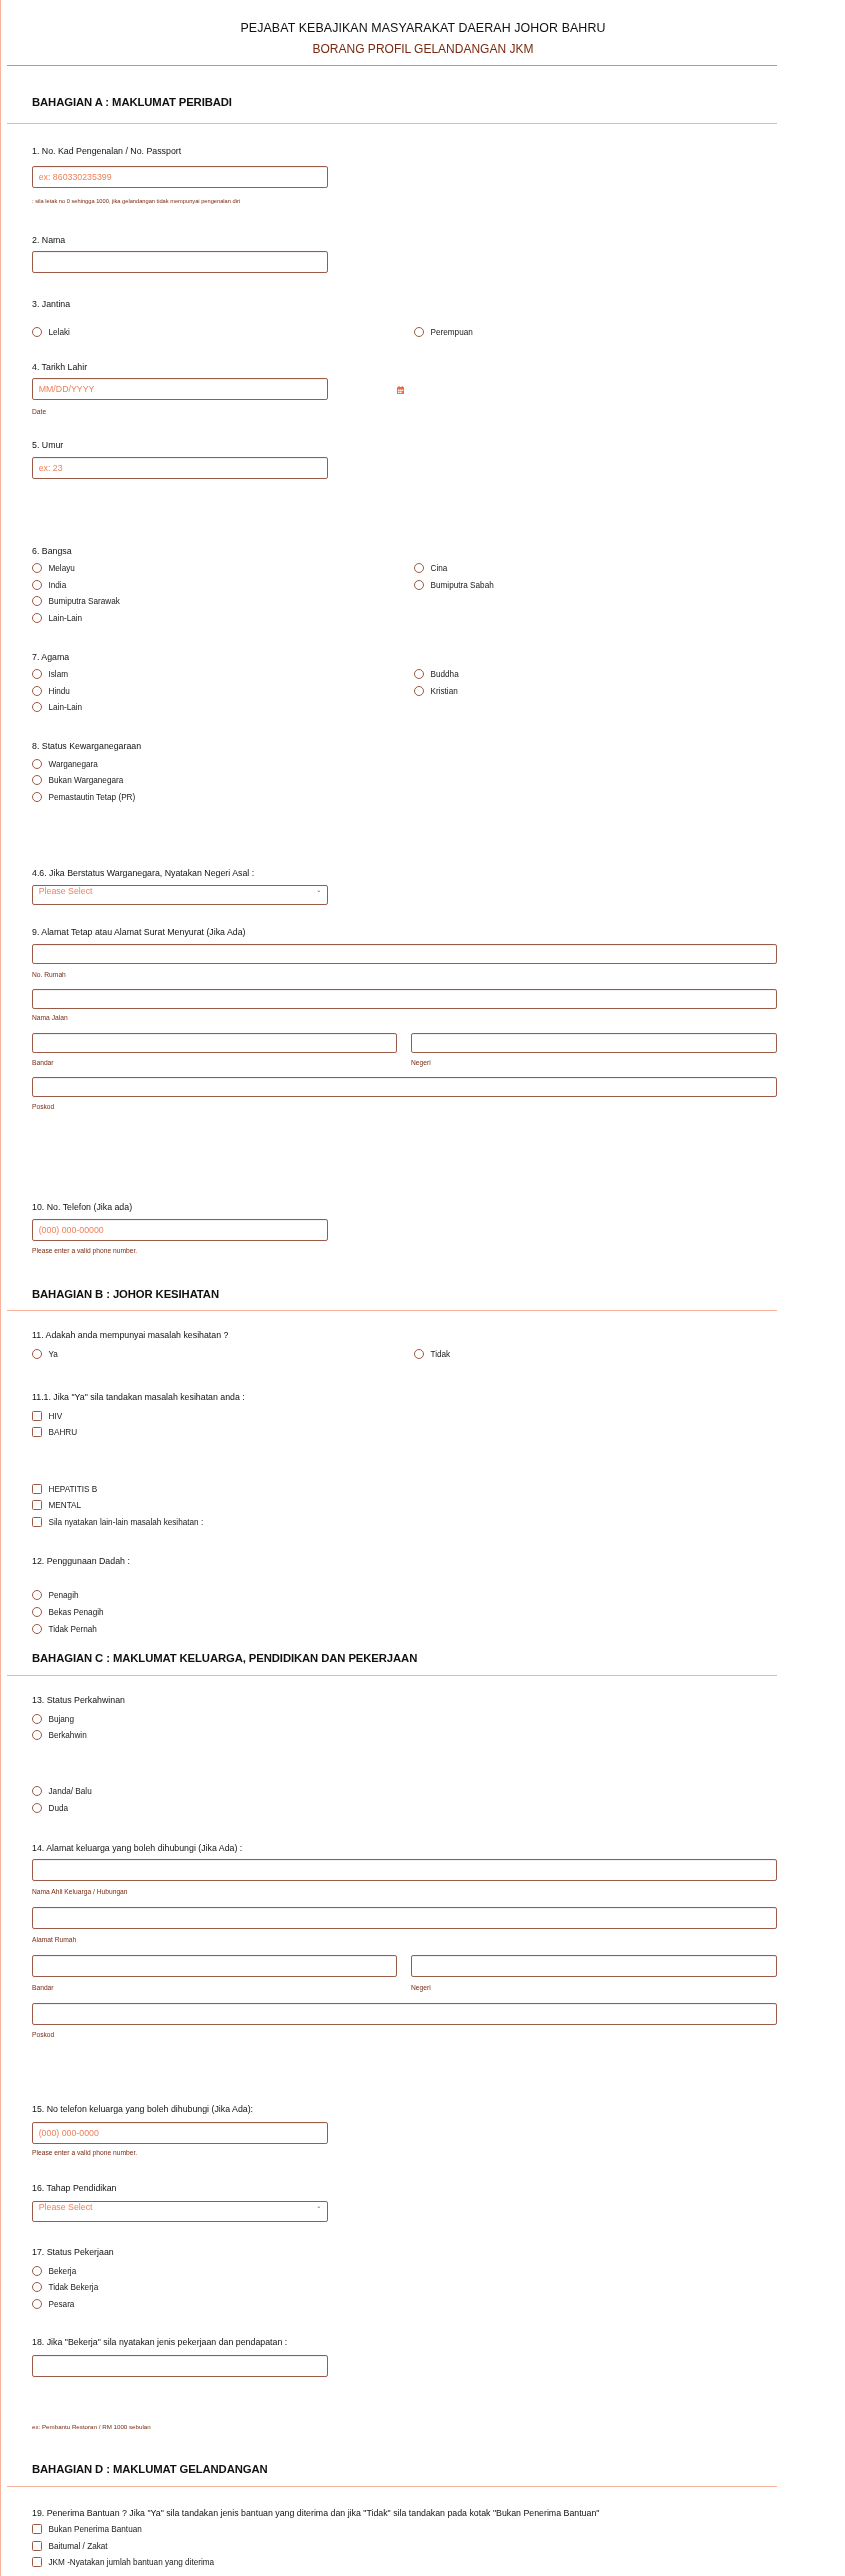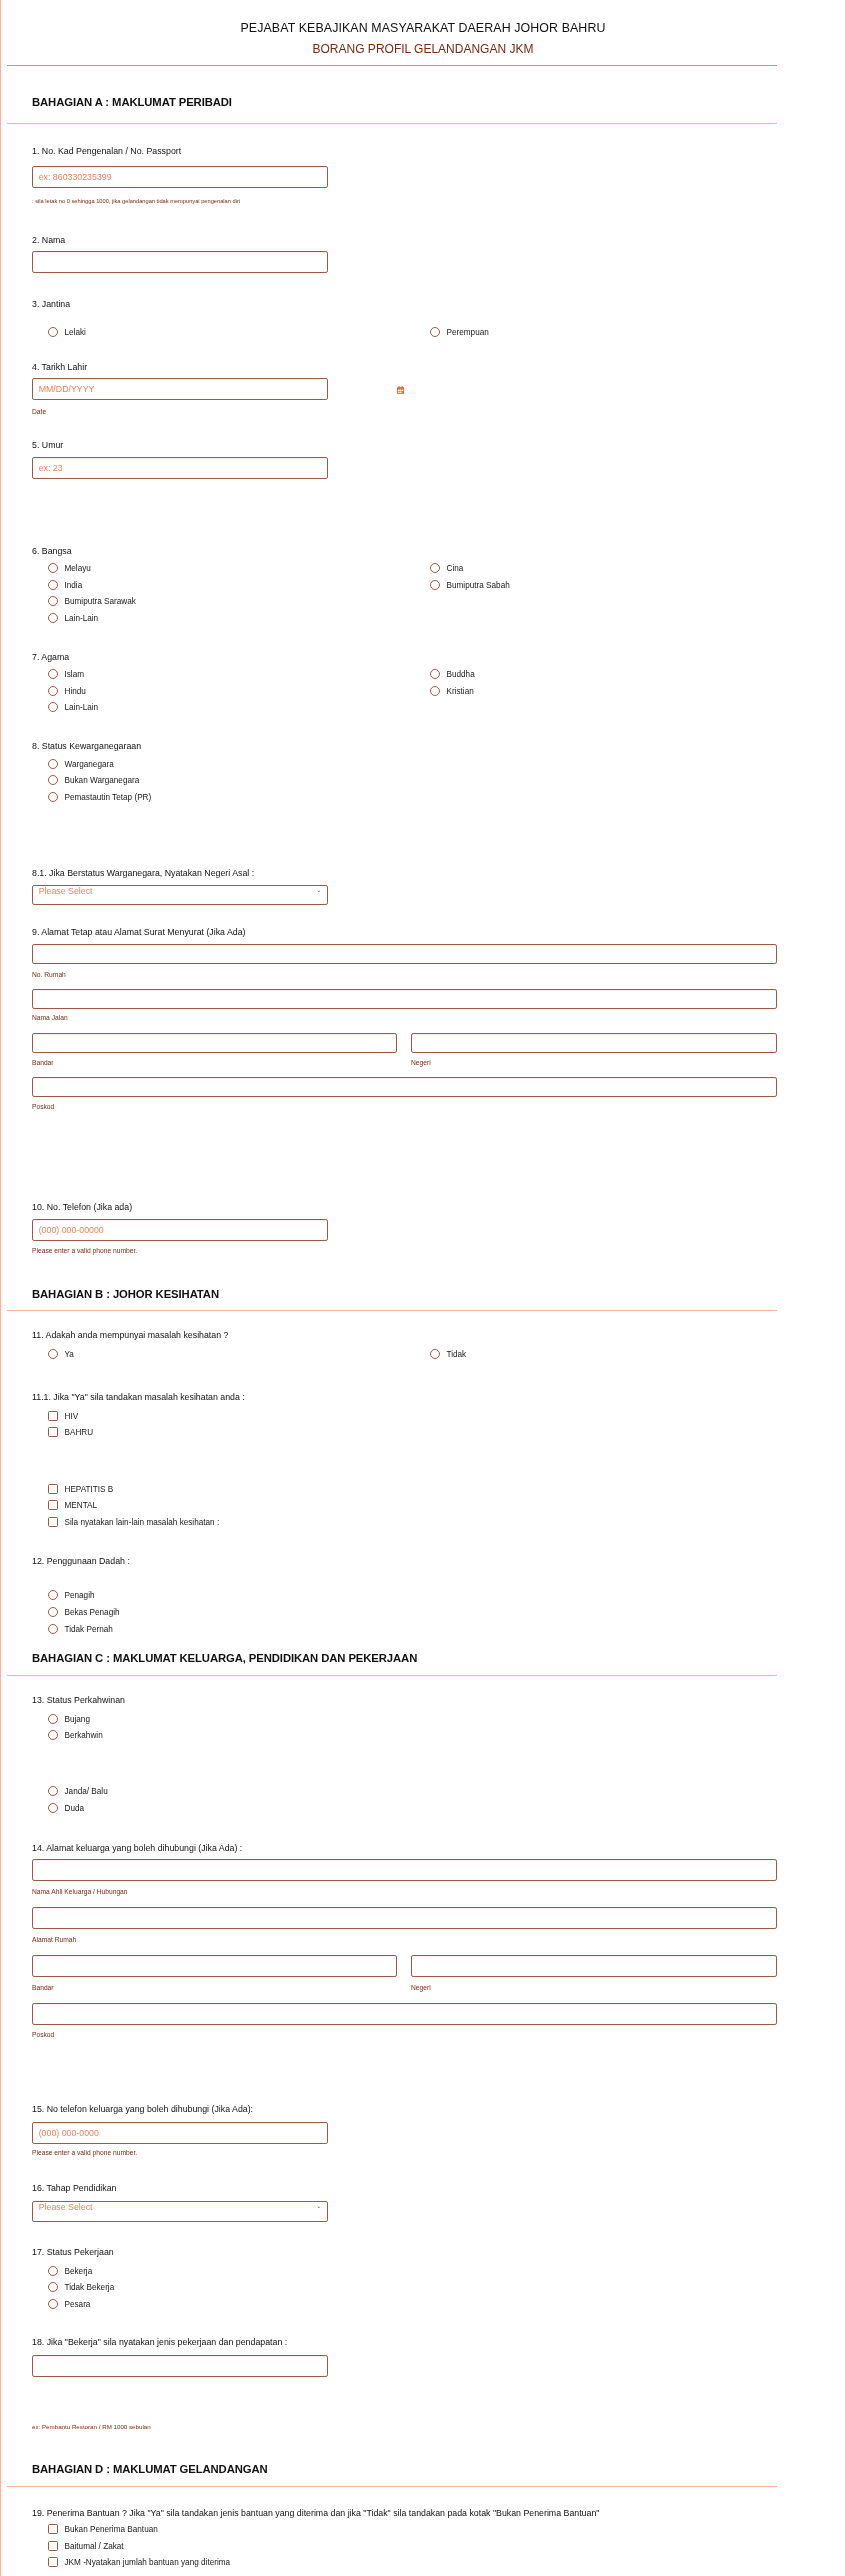--- a/index.html
+++ b/index.html
@@ -44,21 +44,20 @@
   .half { left: 32px; width: 296px; }
   .full-w { left: 32px; width: 745px; }
   .col-l { left: 32px; width: 365px; }
   .col-r { left: 411px; width: 366px; }
   .sublabel {
     position: absolute; font-size: 6.7px; color: #7a2a10;
   }
   .option {
     position: absolute; display: flex; align-items: center; font-size: 8.2px; color: #1a1a1a;
     cursor: pointer;
-    margin-left: 16px;
   }
   .radio {
     width: 10.3px; height: 10.3px; border: 0.8px solid #9a5a45; border-radius: 50%;
     margin-right: 6.2px; background: #fff; flex: none;
   }
   .check {
     width: 10.3px; height: 10.3px; border: 0.8px solid #9a5a45; border-radius: 1.5px;
     margin-right: 6.2px; background: #fff; flex: none;
   }
   .select {
@@ -172,21 +171,21 @@
   </div>
 <div class="option" style="left:32px;top:775px">
     <span class="radio"></span>
     <span>Bukan Warganegara</span>
   </div>
 <div class="option" style="left:32px;top:792px">
     <span class="radio"></span>
     <span>Pemastautin Tetap (PR)</span>
   </div>
 
-<div class="q-label" style="top:868px">8.1. Jika Berstatus Warganegara, Nyatakan Negeri Asal :</div>
+<div class="q-label" style="top:868px">4.6. Jika Berstatus Warganegara, Nyatakan Negeri Asal :</div>
 <div class="select half" style="top:885px">
   <span>Please Select</span>
     <span class="chev">⌄</span>
 </div>
 
 <div class="q-label" style="top:927px">9. Alamat Tetap atau Alamat Surat Menyurat (Jika Ada)</div>
 <input class="input full-w" style="top: 944px; height: 19.6px;">
 <div class="sublabel" style="left:32px;top:971px">No. Rumah</div>
 <input class="input full-w" style="top: 989px; height: 19.6px;">
 <div class="sublabel" style="left:32px;top:1014px">Nama Jalan</div>

